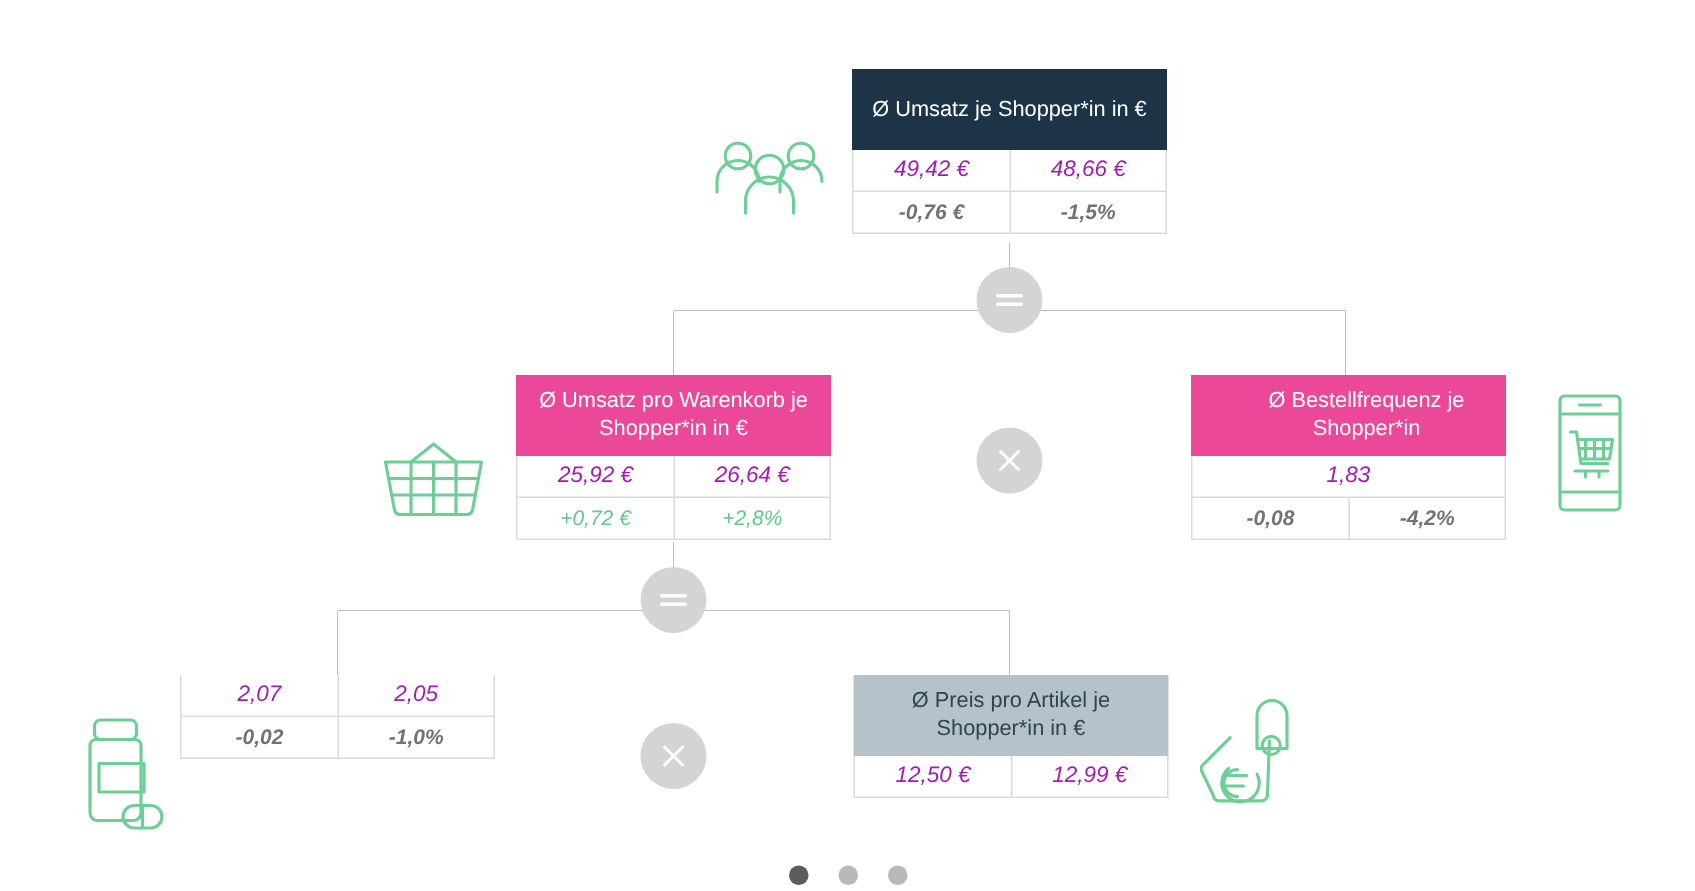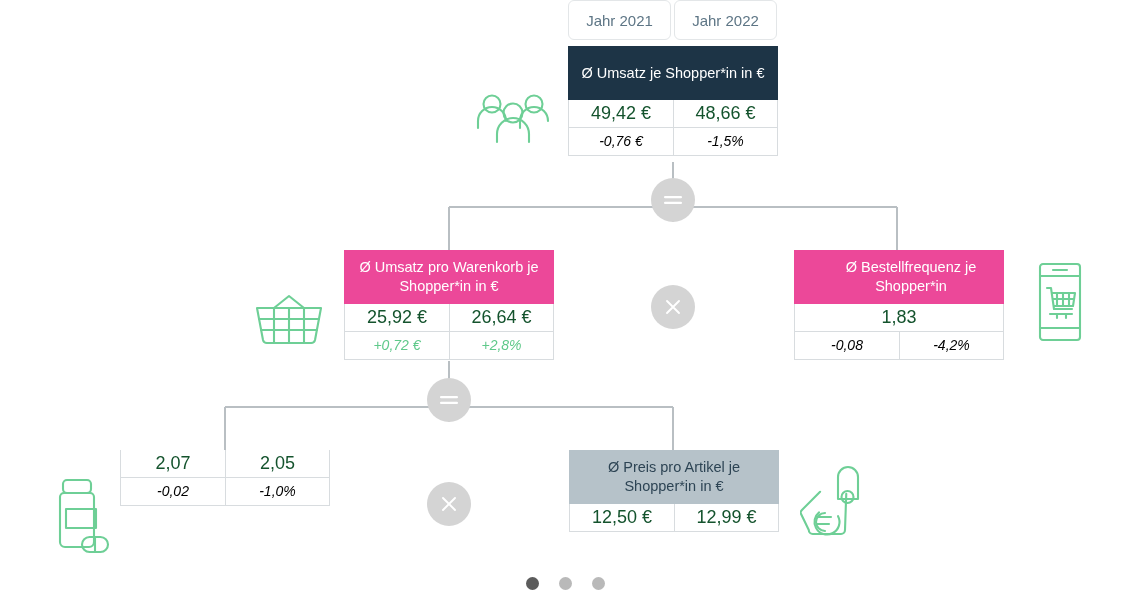--- a/index.html
+++ b/index.html
@@ -29,35 +29,36 @@
   .node-head.lvl2{background:#ec4899;}
   .node-head.lvl3{background:#b6c2c9;color:#2d4454;}
 
   .row{display:flex;}
   .cell{
     box-sizing:border-box;
     flex:1 1 50%;
     background:#ffffff;
     border:1px solid #d8dcdf;
     text-align:center;
-    font-size:18px;
+    font-size:15px;
     line-height:26px;
     height:28px;
-    color:#14532d;
+    color:#a21caf;
     white-space:nowrap;
+    font-style:italic;
   }
   .row.values .cell{border-top:none;}
   .row.delta .cell{
     border-top:none;
     font-style:italic;
     font-size:14px;
   }
   .cell.left{border-right:none;}
   .pos{color:#5fc98a;}
-  .neg{color:#000000;}
+  .neg{color:#737373;font-weight:bold;}
 
   
   #year-tabs{position:absolute;display:flex;gap:3px;}
   .year-tab{
     box-sizing:border-box;
     width:103px;height:40px;
     background:#ffffff;
     border:1px solid #e3e6e8;
     border-radius:6px;
     color:#5d7585;
@@ -102,24 +103,20 @@
       <path d="M897,207 L897,250"></path>
 
       <path d="M449,361 L449,380"></path>
       <path d="M449,422 L449,407"></path>
       <path d="M225,407 L673,407"></path>
       <path d="M225,407 L225,450"></path>
       <path d="M673,407 L673,450"></path>
     </g>
   </svg>
 
-  <div id="year-tabs" style="left:568px;top:0px;">
-    <div class="year-tab">Jahr 2021</div>
-    <div class="year-tab">Jahr 2022</div>
-  </div>
 
   <div class="node" style="left:568px;top:46px;width:210px;">
     <div class="node-head lvl1" style="height:54px;">Ø Umsatz je Shopper*in in €</div>
     <div class="row values">
       <div class="cell left">49,42 €</div>
       <div class="cell">48,66 €</div>
     </div>
     <div class="row delta">
       <div class="cell left neg">-0,76 €</div>
       <div class="cell neg">-1,5%</div>

